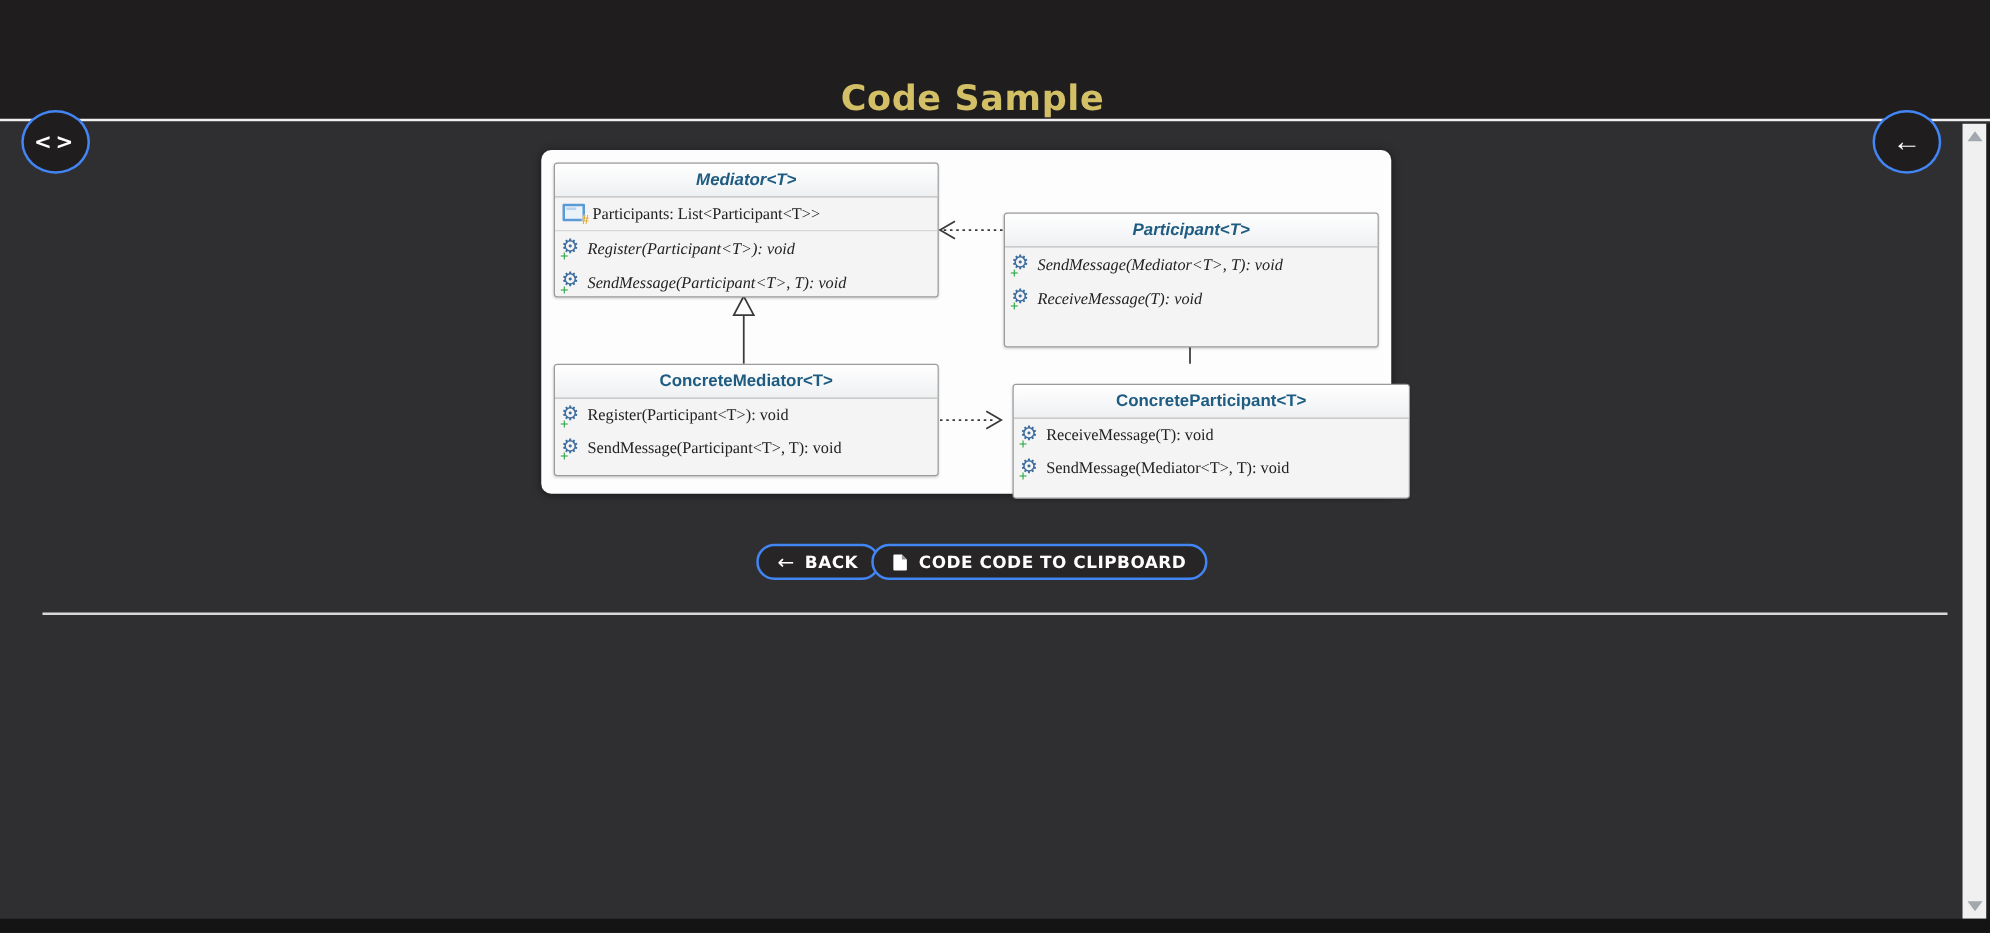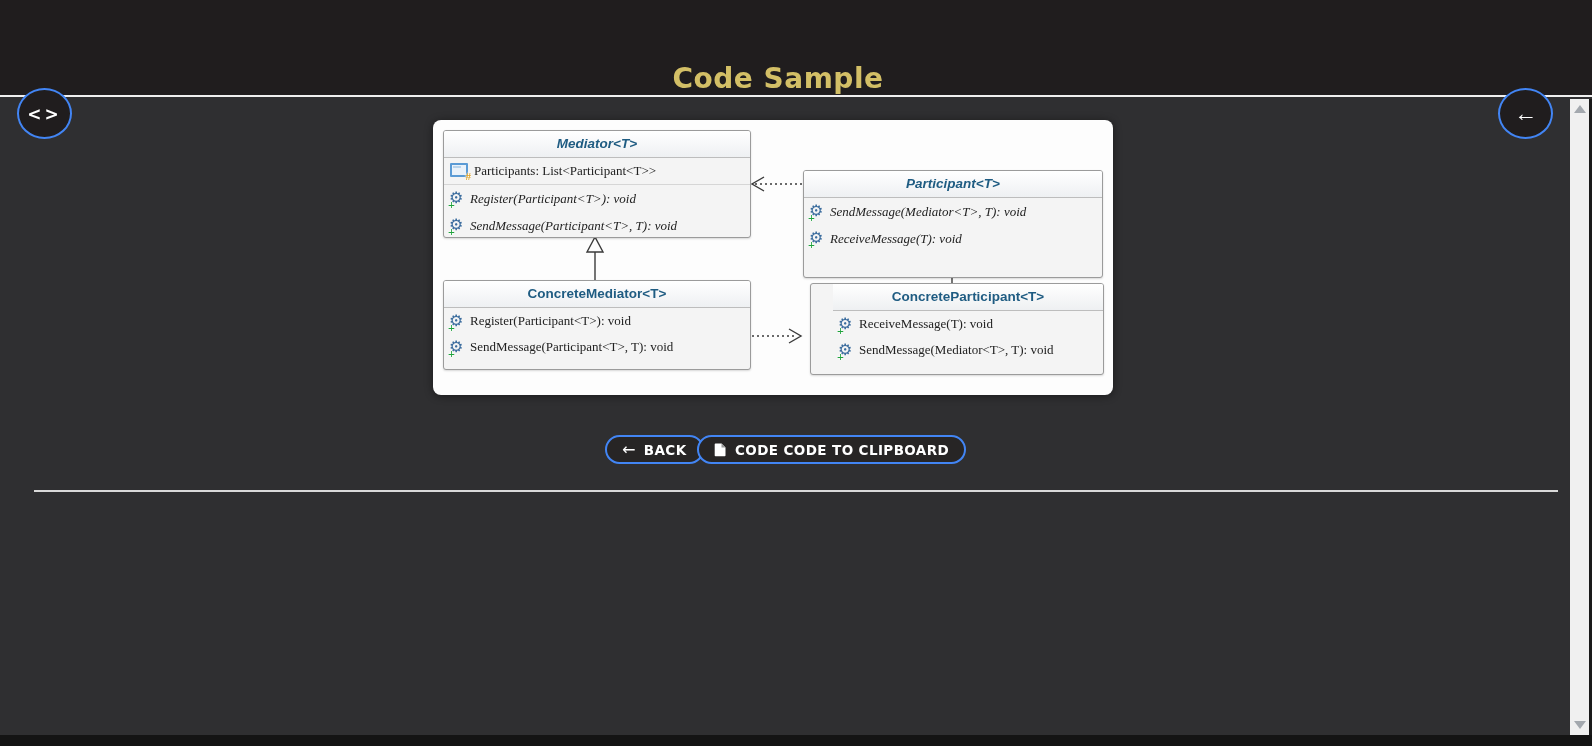--- a/index.html
+++ b/index.html
@@ -32,22 +32,22 @@
     position:absolute;left:433px;top:120px;width:680px;height:275px;
     background:#fdfdfd;border-radius:8px;box-shadow:0 1px 8px rgba(0,0,0,.45);
   }
   .arrow-layer{position:absolute;left:0;top:0;width:680px;height:275px;pointer-events:none;}
   .class-box{
     position:absolute;background:#f4f4f4;border:1px solid #9b9b9b;border-radius:3px;
     box-sizing:border-box;overflow:hidden;box-shadow:0 1px 2px rgba(0,0,0,.15);
   }
   .cb-mediator{left:10px;top:10px;width:308px;height:108px;}
   .cb-participant{left:370px;top:10px;width:300px;height:108px;margin-top:40px;}
-  .cb-cmediator{left:10px;top:160px;width:308px;height:90px;}
-  .cb-cparticipant{left:377px;top:163px;width:294px;height:92px;padding-left:22px;}
+  .cb-cmediator{left:10px;top:171px;width:308px;height:90px;}
+  .cb-cparticipant{left:377px;top:187px;width:318px;height:92px;}
   .class-title{
     height:26px;line-height:26px;text-align:center;font-weight:bold;font-size:13.5px;
     color:#1f5c82;background:linear-gradient(#ffffff,#eef0f2);border-bottom:1px solid #bdbdbd;
   }
   .class-title.abstract{font-style:italic;}
   .member{
     display:flex;align-items:center;height:26px;padding:0 4px 0 5px;
     font-size:13px;color:#222;white-space:nowrap;font-family:Liberation Serif, serif;
   }
   .member.sep{border-bottom:1px solid #d6d6d6;}

